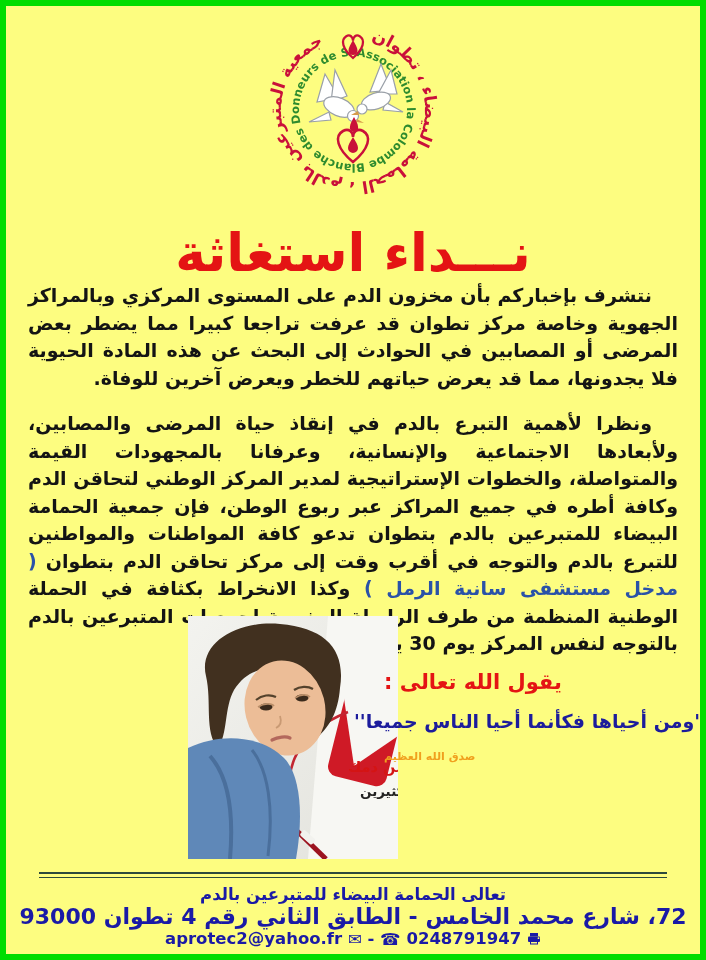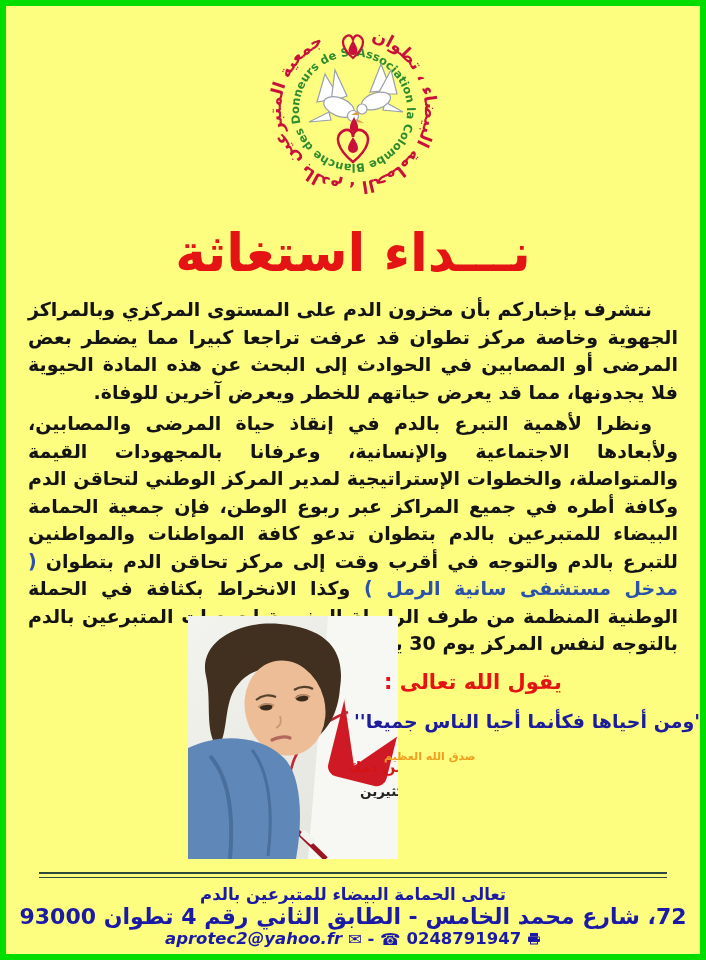--- a/index.html
+++ b/index.html
@@ -22,21 +22,21 @@
     line-height:78px;
   }
   
   .para{
     position:absolute;left:22px;right:22px;
     direction:rtl;text-align:justify;
     color:#141414;font-size:19px;font-weight:bold;
     line-height:27.5px;
     text-indent:26px;
   }
-  .p1{top:290px;}
+  .p1{top:276px;}
   .p2{top:404px;}
   .blue-note{color:#2a52a8;}
   
   .photo{position:absolute;left:182px;top:610px;width:210px;height:243px;}
   
   .quote{position:absolute;left:378px;top:664px;width:322px;text-align:left;direction:rtl;}
   .quote-intro{color:#e41414;font-size:21px;font-weight:bold;margin:0 0 16px 0;}
   .quote-verse{color:#1c1c9c;font-size:19px;font-weight:bold;margin:0 0 18px 0;white-space:nowrap;}
   .quote-close{color:#f0a01e;font-size:11px;font-weight:bold;margin:0;}
   
@@ -44,21 +44,21 @@
     position:absolute;left:33px;right:33px;top:866px;height:3px;
     border-top:2px solid #2c4a3c;border-bottom:1px solid #2c4a3c;
   }
   .footer{
     position:absolute;left:0;right:0;top:878px;
     text-align:center;color:#1a1aa6;font-weight:bold;
   }
   .footer .l1{direction:rtl;font-size:16.5px;line-height:22px;}
   .footer .l2{direction:rtl;font-size:22px;line-height:22px;}
   .footer .l3{direction:ltr;font-size:16.5px;line-height:22px;}
-  .footer .email{font-style:italic;}
+  .footer .email{}
   .icon{display:inline-block;vertical-align:-1px;}
 </style>
 </head>
 <body>
 
 <div class="poster">
 
   <div class="logo">
     <svg width="232" height="186" viewBox="0 0 232 186">
       <defs>

